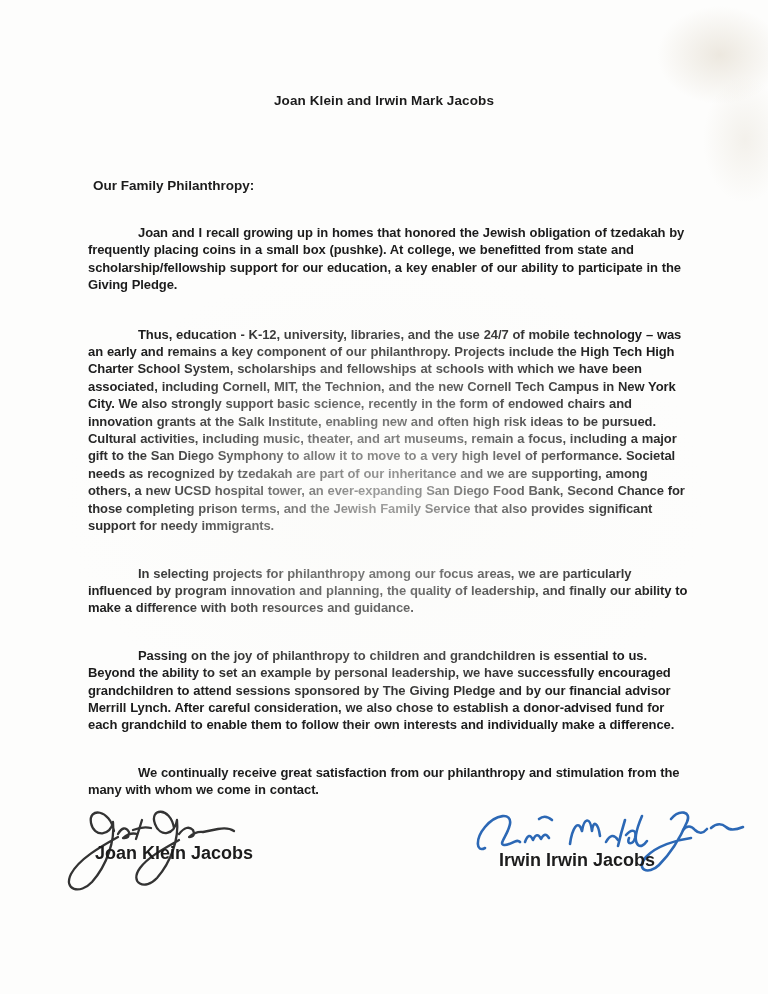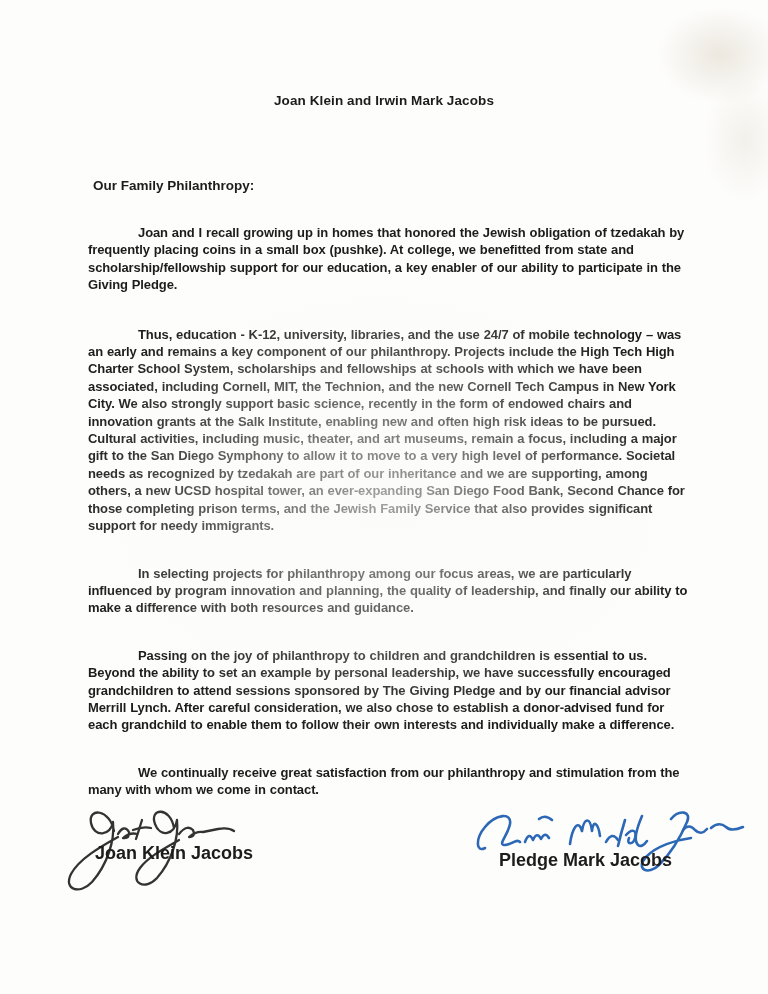--- a/index.html
+++ b/index.html
@@ -110,16 +110,16 @@
       <path d="M 152,15 Q 148,28 145,41"></path>
       <path d="M 153,30 C 159,23 164,25 162,33 C 160,40 153,40 156,33"></path>
       <path d="M 169,11 C 163,25 161,36 165,40 Q 169,43 174,36"></path>
       <path d="M 198,14 C 206,4 219,6 214,17 C 208,31 198,48 186,60 C 175,71 162,64 173,52 C 183,41 203,35 218,33"></path>
       <path d="M 210,25 Q 216,18 222,25 Q 228,31 234,24"></path>
       <path d="M 238,23 Q 246,16 253,22 Q 258,27 270,22"></path>
     </svg>
 
     <div class="typed-name typed-joan">Joan Klein Jacobs</div>
 
-    <div class="typed-name typed-irwin">Pledge Mark Jacobs</div>
+    <div class="typed-name typed-irwin">Irwin Irwin Jacobs</div>
   </div>
 
 </div>
 
 </body></html>

